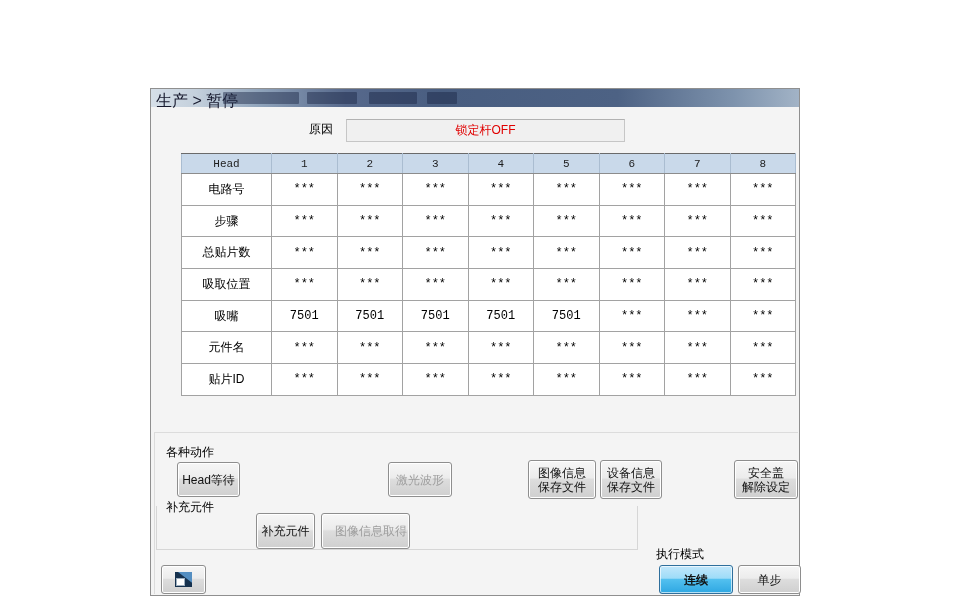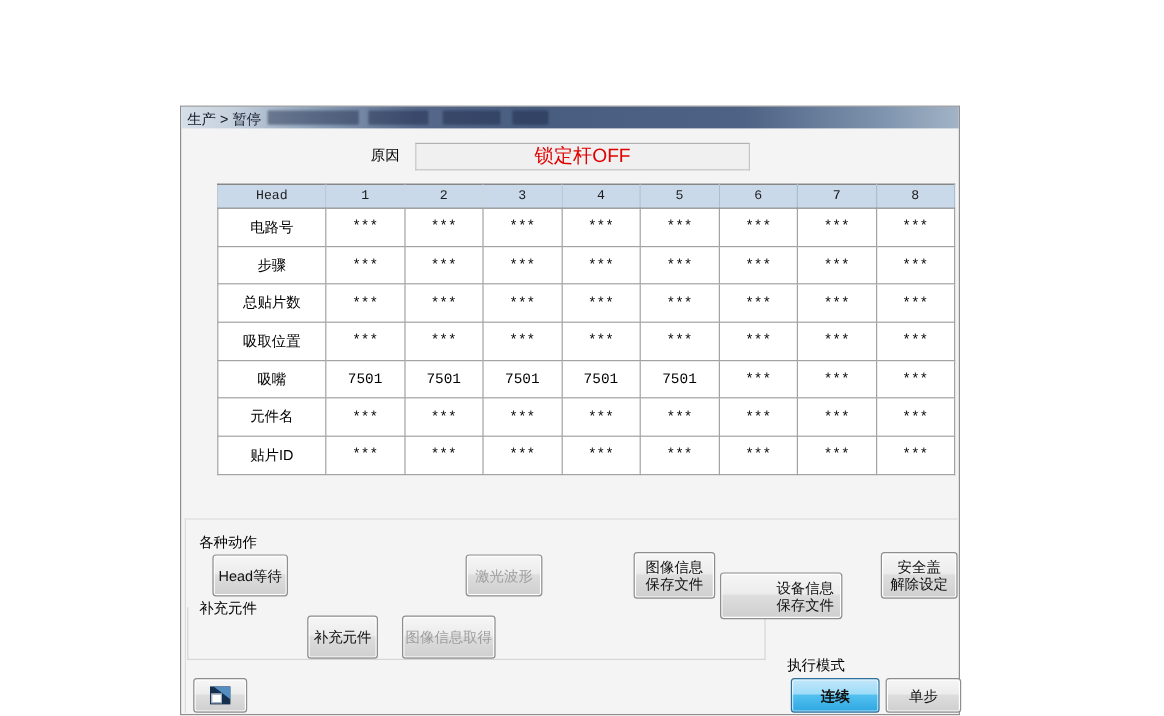--- a/index.html
+++ b/index.html
@@ -6,29 +6,29 @@
               font-family:"Liberation Sans", sans-serif; overflow:hidden; }
   .canvas { position:absolute; left:0; top:0; width:970px; height:597px; background:#ffffff; }
 
   
   .window { position:absolute; left:150px; top:88px; width:648px; height:506px;
             background:#f4f4f4; border:1px solid #8f8f8f; }
 
   .titlebar { position:absolute; left:0; top:0; width:100%; height:18px;
       background:linear-gradient(90deg,#d6dfe8 0%,#c4d0dc 7%,#8ea2ba 17%,#57698c 30%,
                  #485d80 45%,#4d6284 72%,#7e93ad 90%,#a2b3c6 100%); }
-  .titlebar-text { position:absolute; left:5px; top:2px; font-size:12px; color:#16182c; white-space:nowrap; }
+  .titlebar-text { position:absolute; left:5px; top:2px; font-size:16px; color:#16182c; white-space:nowrap; }
   .ghost { position:absolute; top:3px; height:12px; background:rgba(24,36,66,0.45); filter:blur(0.7px); border-radius:1px; }
 
   
   .reason-label { position:absolute; left:158px; top:32px; font-size:12px; color:#000; }
   .reason-box { position:absolute; left:195px; top:30px; width:277px; height:21px;
                 background:#f0f0f0; border:1px solid #c6c6c6; border-top-color:#b2b2b2;
                 display:flex; align-items:center; justify-content:center;
-                font-size:16px; color:#e00000; }
+                font-size:12px; color:#e00000; }
 
   
   .head-table { position:absolute; left:30px; top:64px; width:615px; height:242px;
                 border-collapse:collapse; table-layout:fixed; background:#ffffff;
                 border:1px solid #7a7a7a; }
   .head-table th, .head-table td { border:1px solid #a2a2a2; padding:0; text-align:center;
                 vertical-align:middle; overflow:hidden; }
   .head-table thead tr { height:20px; }
   .head-table thead th { background:#c9d9ea; font:11px "Liberation Mono", monospace;
                 font-weight:normal; color:#1c1c1c; border-color:#aabdd1;
@@ -202,33 +202,33 @@
     <div class="btn" style="left:26px; top:373px; width:61px; height:33px;">
       <span>Head等待</span>
     </div>
     <div class="btn disabled" style="left:237px; top:373px; width:62px; height:33px;">
       <span>激光波形</span>
     </div>
     <div class="btn" style="left:377px; top:371px; width:66px; height:37px;justify-content:center;">
       <span>图像信息</span>
       <span>保存文件</span>
     </div>
-    <div class="btn" style="left:449px; top:388px; width:60px; height:37px;padding-left:40px;">
+    <div class="btn" style="left:449px; top:371px; width:60px; height:37px;">
       <span>设备信息</span>
       <span>保存文件</span>
     </div>
     <div class="btn" style="left:583px; top:371px; width:62px; height:37px;align-items:center;">
       <span>安全盖</span>
       <span>解除设定</span>
     </div>
 
     <div class="btn" style="left:105px; top:424px; width:57px; height:34px;">
       <span>补充元件</span>
     </div>
-    <div class="btn disabled" style="left:184px; top:424px; width:76px; height:34px;">
+    <div class="btn disabled" style="left:170px; top:424px; width:76px; height:34px;padding-left:11px;">
       <span>图像信息取得</span>
     </div>
 
     <span class="exec-label">执行模式</span>
     <div class="btn primary" style="left:508px; top:476px; width:72px; height:27px;">
       <span>连续</span>
     </div>
     <div class="btn" style="left:587px; top:476px; width:61px; height:27px;">
       <span>单步</span>
     </div>

